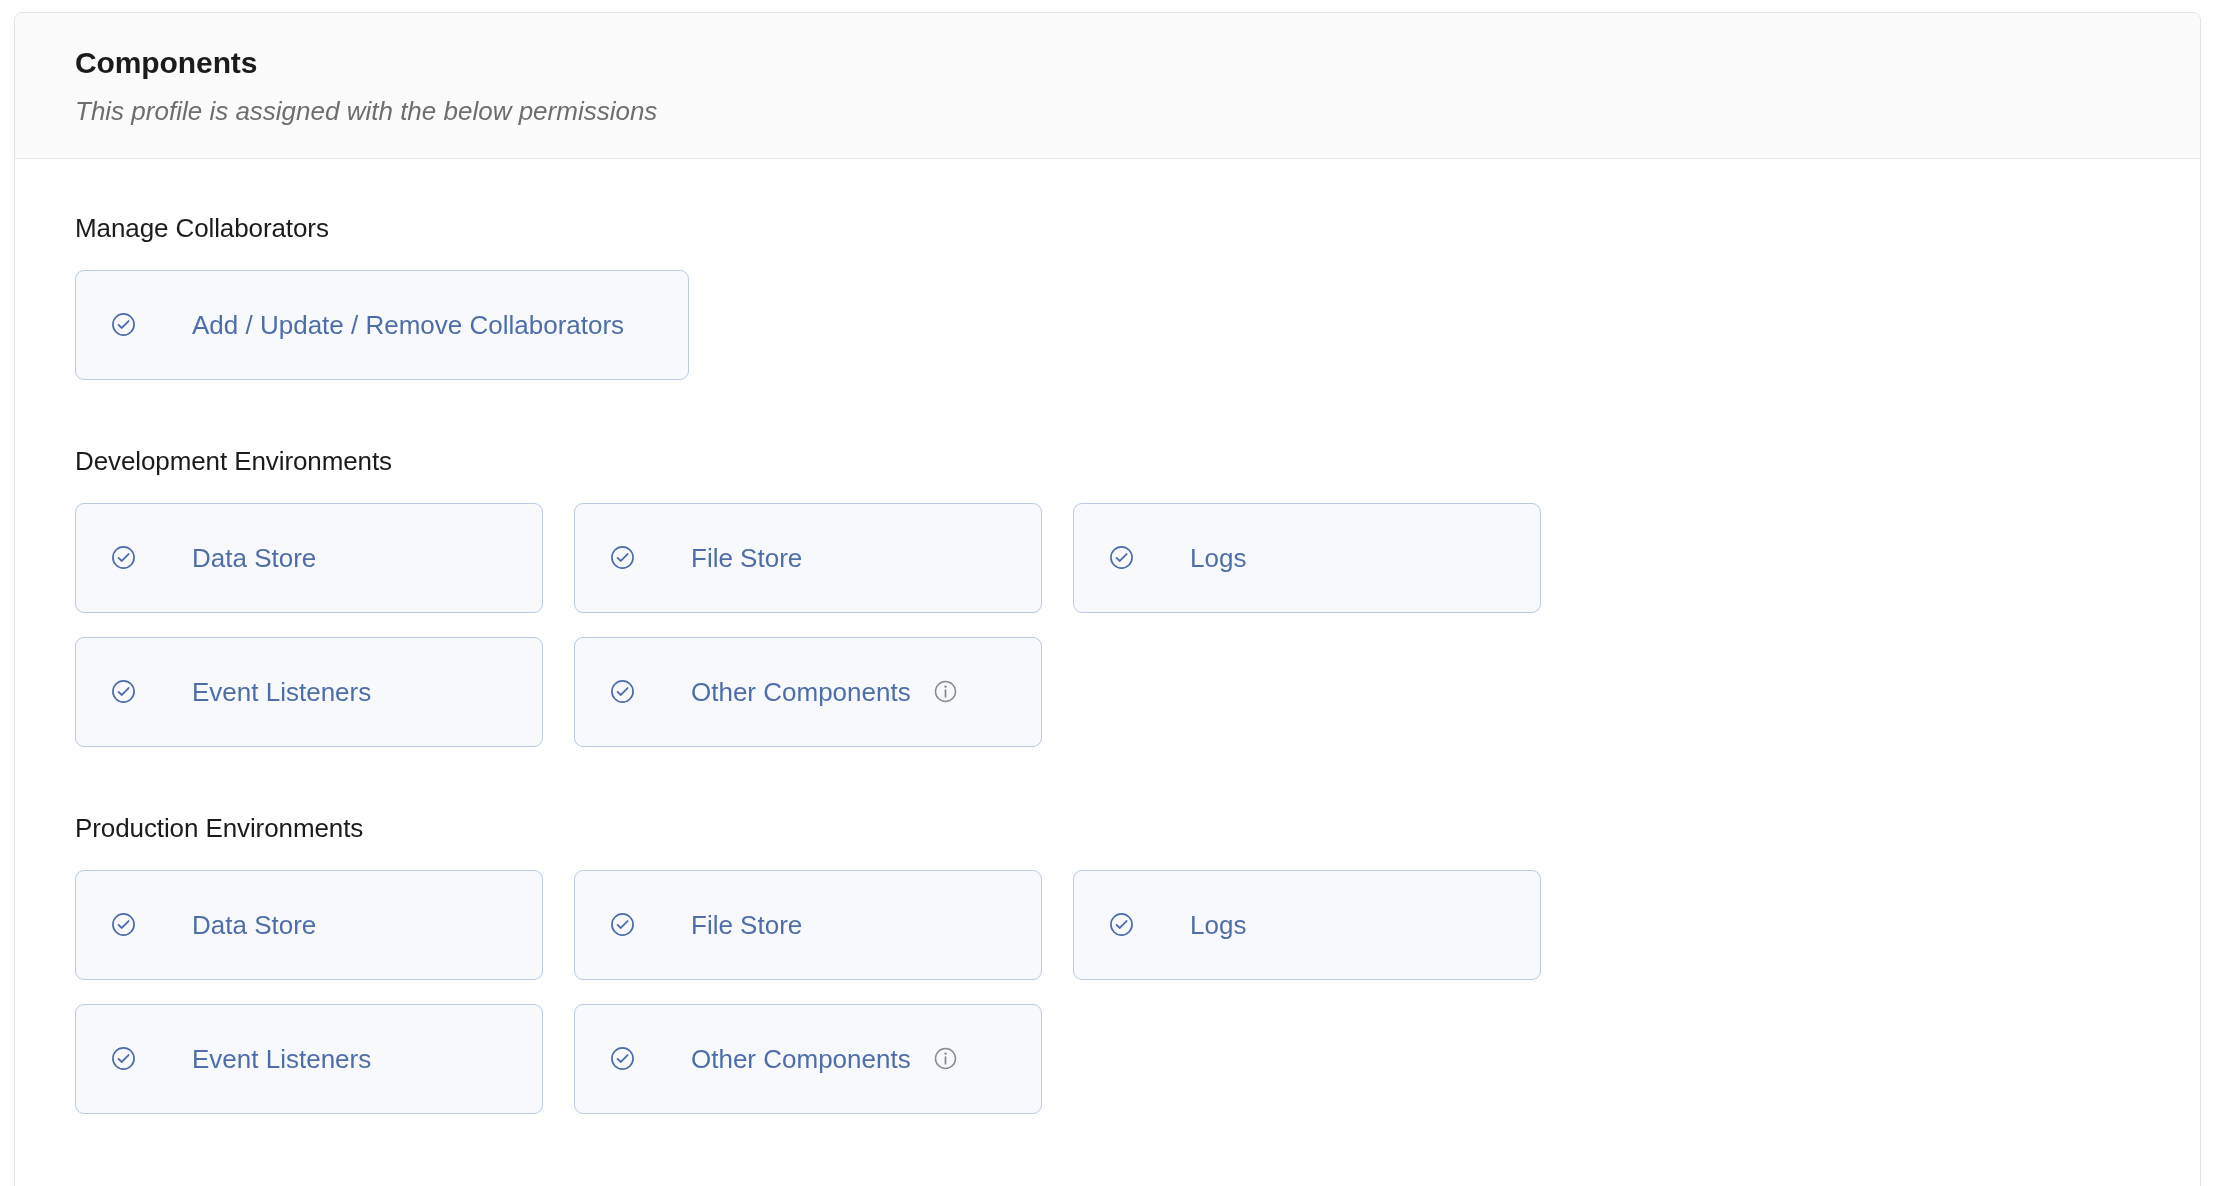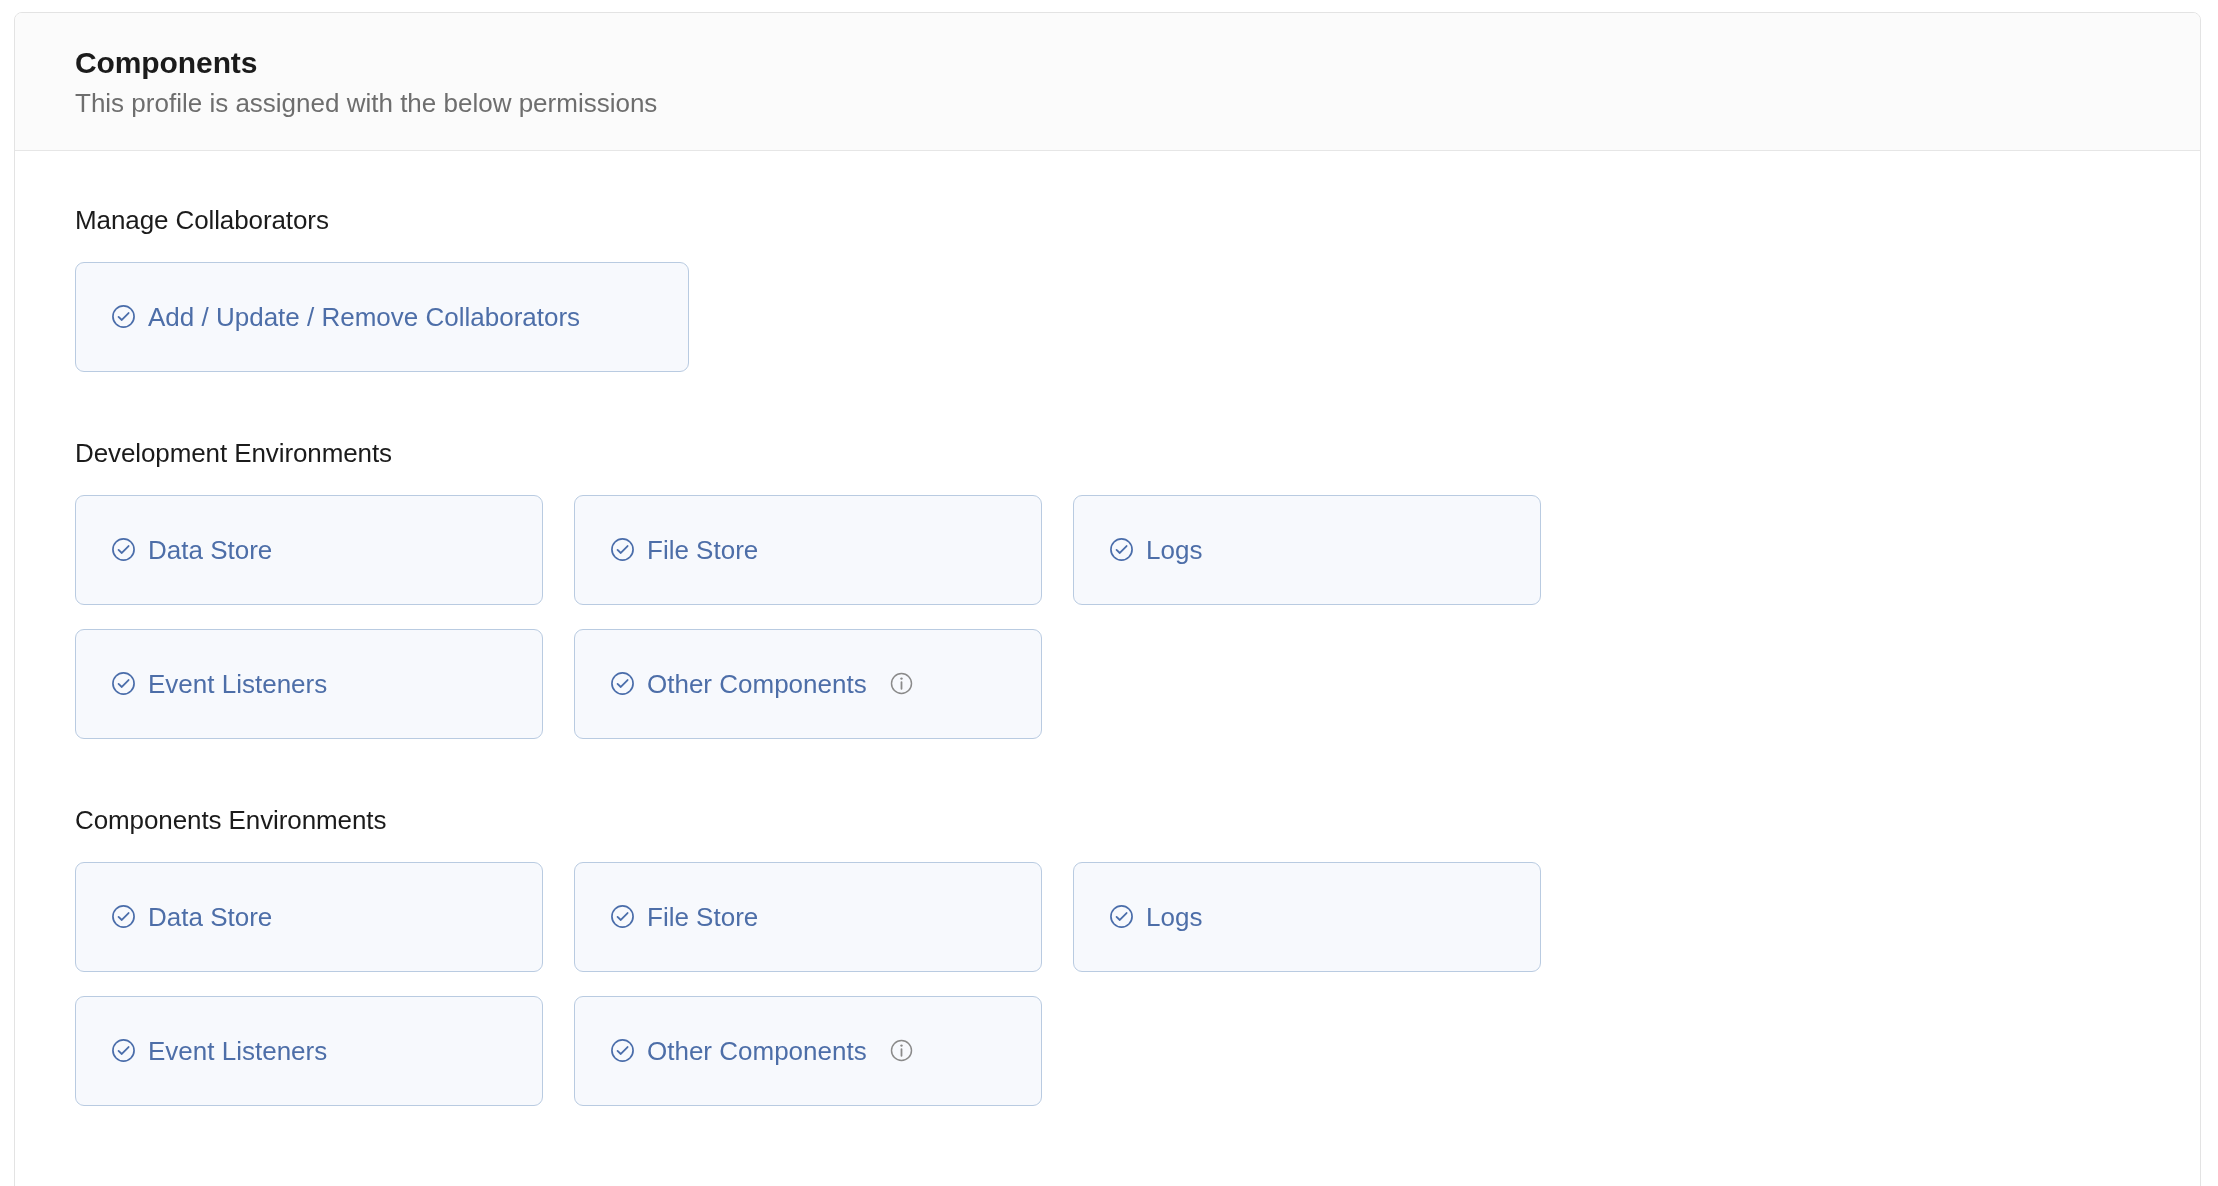--- a/index.html
+++ b/index.html
@@ -33,22 +33,23 @@
   .panel-title {
     font-size: 30px;
     font-weight: bold;
     color: #1b1b1b;
     letter-spacing: -0.1px;
     line-height: 1.2;
   }
   .panel-subtitle {
     font-size: 26px;
     color: #6e6e6e;
-    margin-top: 6px;
+    margin-top: 14px;
     line-height: 1.25;
+    font-style: italic;
   }
 
   
   .panel-body {
     padding: 54px 0 40px 60px;
     background: #ffffff;
   }
 
   .section { margin-bottom: 66px; }
   .section:last-child { margin-bottom: 0; }
@@ -88,20 +89,21 @@
     height: 27px;
     display: block;
     color: #4a6daa;
   }
 
   .chip-label {
     font-size: 26px;
     color: #4d6ea8;
     white-space: nowrap;
     line-height: 1;
+    margin-left: 44px;
   }
 
   .chip-info {
     flex: 0 0 auto;
     width: 25px;
     height: 25px;
     display: block;
     margin-left: 11px;
     color: #8a8a8a;
     cursor: pointer;
@@ -170,21 +172,21 @@
             <span class="chip-label">Other Components</span>
             <svg viewBox="0 0 24 24" fill="none" class="chip-info">
               <circle cx="12" cy="12" r="9.6" stroke="currentColor" stroke-width="1.4" fill="none"></circle>
               <circle cx="12" cy="7.3" r="1.15" fill="currentColor"></circle>
               <path d="M12 10.6 V17.1" stroke="currentColor" stroke-width="1.7" stroke-linecap="round"></path>
             </svg>
           </div>
         </div>
       </div>
       <div class="section">
-        <div class="section-title">Components Environments</div>
+        <div class="section-title">Production Environments</div>
         <div class="chip-grid">
           <div class="chip">
             <svg viewBox="0 0 24 24" fill="none" class="chip-check">
               <circle cx="12" cy="12" r="9.4" stroke="currentColor" stroke-width="1.5" fill="none"></circle>
               <path d="M7.6 12.3 L10.5 15.1 L16.5 8.9" stroke="currentColor" stroke-width="1.6" stroke-linecap="round" stroke-linejoin="round" fill="none"></path>
             </svg>
             <span class="chip-label">Data Store</span>
           </div>
           <div class="chip">
             <svg viewBox="0 0 24 24" fill="none" class="chip-check">

